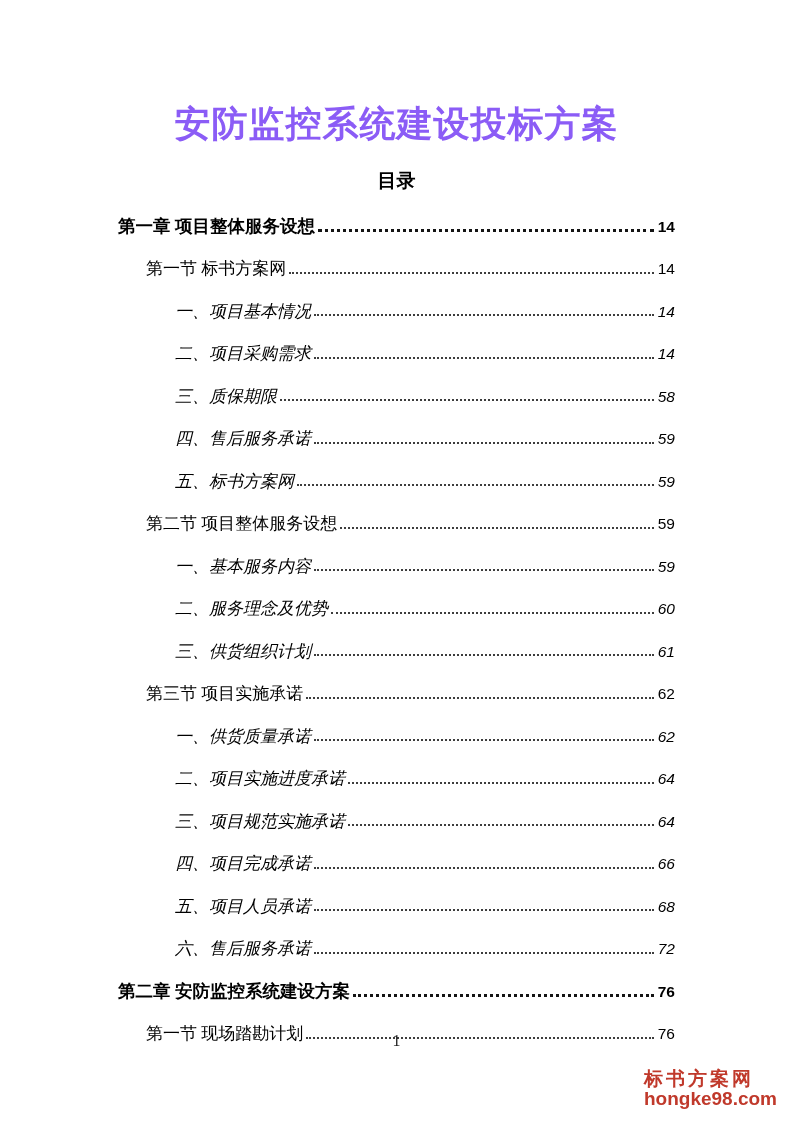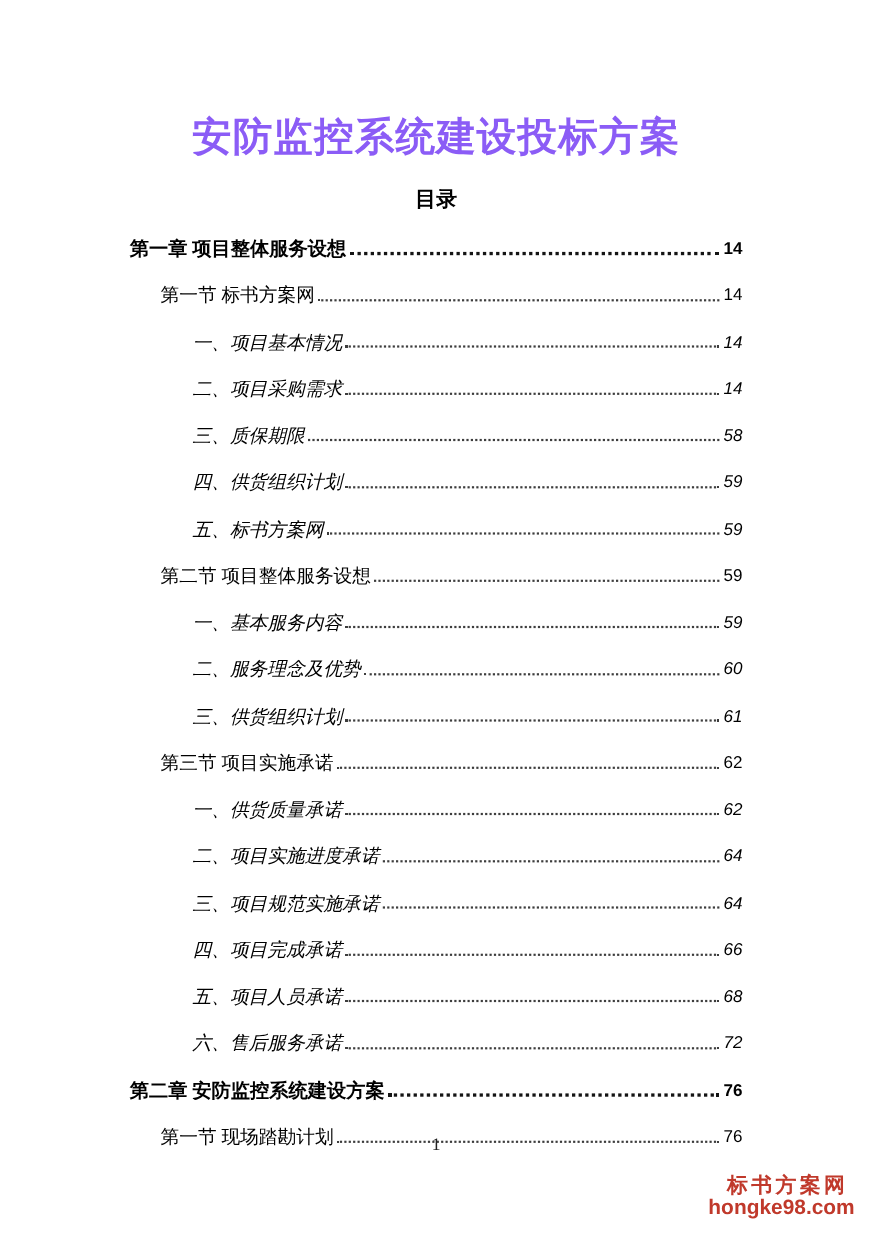--- a/index.html
+++ b/index.html
@@ -70,21 +70,21 @@
     position: absolute;
     top: 1032px; left: 0; right: 0;
     text-align: center;
     font-size: 16px;
     color: #222;
   }
   .watermark {
     position: absolute;
     right: 16px;
     bottom: 13px;
-    text-align: right;
+    text-align: left;
     line-height: 1.05;
   }
   .watermark .site-name {
     font-family: "Liberation Sans", "DejaVu Sans", sans-serif;
     font-size: 19px;
     font-weight: bold;
     letter-spacing: 3px;
     padding-right: 6px;
   }
   .watermark .site-url {
@@ -128,21 +128,21 @@
       <span class="pagenum">14</span>
     </div>
 
     <div class="toc-row item">
       <span class="label">三、质保期限</span>
       <span class="leader"></span>
       <span class="pagenum">58</span>
     </div>
 
     <div class="toc-row item">
-      <span class="label">四、供货组织计划</span>
+      <span class="label">四、售后服务承诺</span>
       <span class="leader"></span>
       <span class="pagenum">59</span>
     </div>
 
     <div class="toc-row item">
       <span class="label">五、标书方案网</span>
       <span class="leader"></span>
       <span class="pagenum">59</span>
     </div>
 

